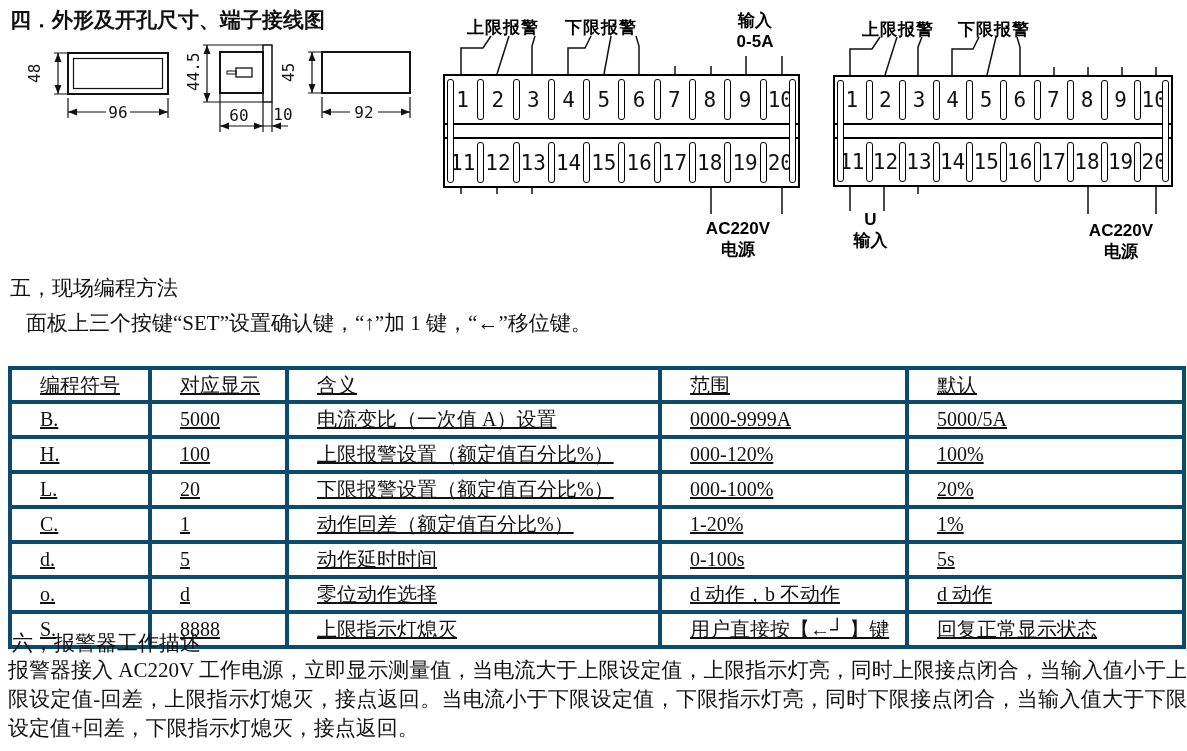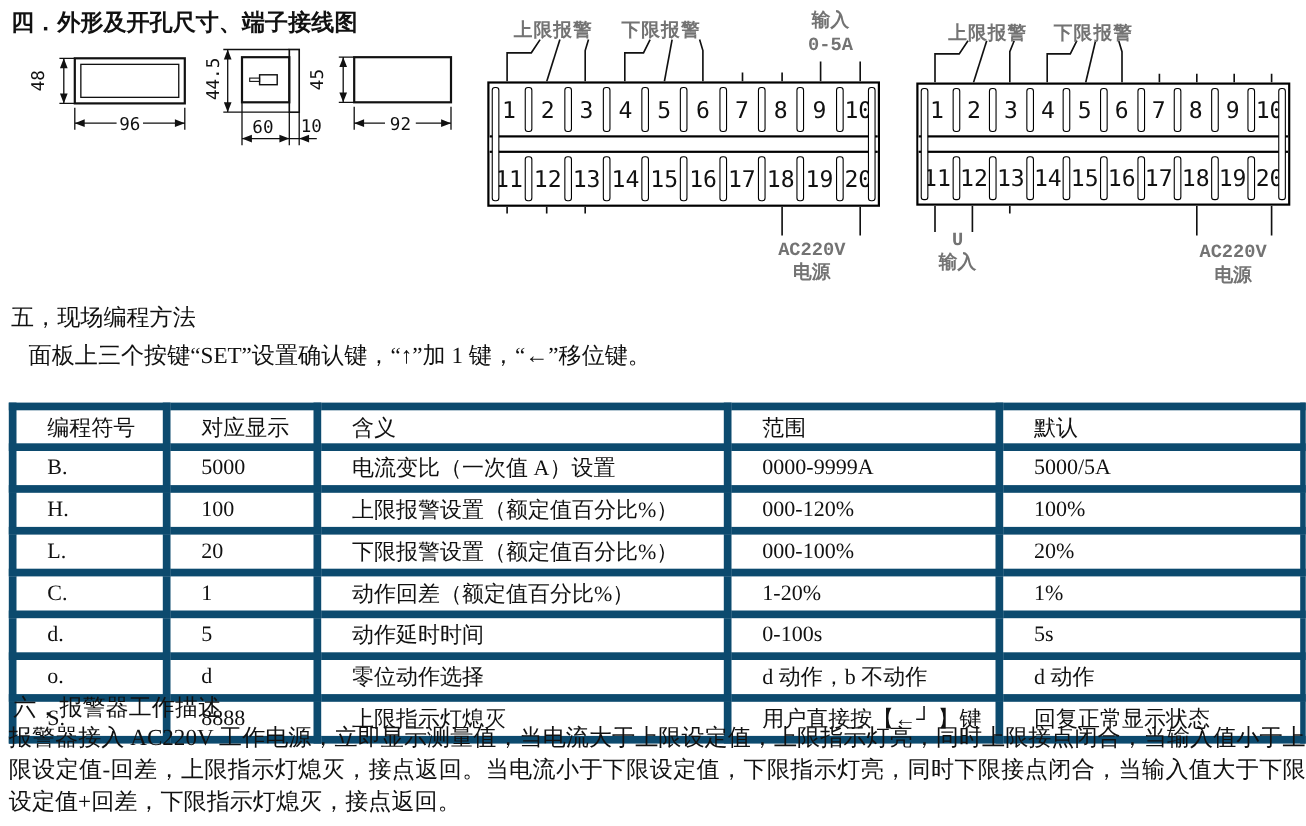--- a/index.html
+++ b/index.html
@@ -29,35 +29,35 @@
   .tmid{height:12px;border-top:2px solid #000;border-bottom:2px solid #000;background:#fff;}
   .tcell{
     flex:1;position:relative;display:flex;align-items:center;justify-content:center;
     font-family:"DejaVu Sans Mono","Liberation Mono",monospace;font-size:21px;color:#111;
   }
   .tcell:not(:first-child)::before{
     content:"";position:absolute;left:-3px;top:3px;bottom:3px;width:5px;background:#fff;
     border:1.5px solid #000;border-radius:3px;z-index:2;
   }
   .dlabel{
-    position:absolute;font-family:Liberation Mono, monospace;
-    font-weight:bold;font-size:17px;letter-spacing:1px;white-space:nowrap;color:#737373;
+    position:absolute;font-family:Liberation Sans, sans-serif;
+    font-weight:bold;font-size:17px;letter-spacing:1px;white-space:nowrap;color:#000000;
   }
   .dlabel.small{font-size:17px;letter-spacing:0;}
   .dlabel.center{text-align:center;line-height:1.25;}
   .leader{position:absolute;left:0;top:0;pointer-events:none;}
   .leader path{stroke:#111;stroke-width:1.5;fill:none;}
   
   .ptable{
     position:absolute;left:8px;top:366px;width:1174px;
     border-collapse:collapse;table-layout:fixed;font-size:20px;
   }
   .ptable th,.ptable td{
-    border:7px solid #0c4a6e;padding:0 4px 0 28px;text-align:left;font-weight:normal;
-    white-space:nowrap;overflow:hidden;
+    border:4px solid #0c4a6e;padding:0 4px 0 28px;text-align:left;font-weight:normal;
+    white-space:nowrap;overflow:hidden;text-decoration:underline;
   }
   .ptable th{height:30px;}
   .ptable td{height:31px;}
 </style>
 </head>
 <body>
 
 <div class="abs doc-text" style="left:10px;top:6px;font-weight:bold;">四．外形及开孔尺寸、端子接线图</div>
 
 <svg class="abs" style="left:10px;top:40px;" width="410" height="112" viewBox="0 0 410 112">

